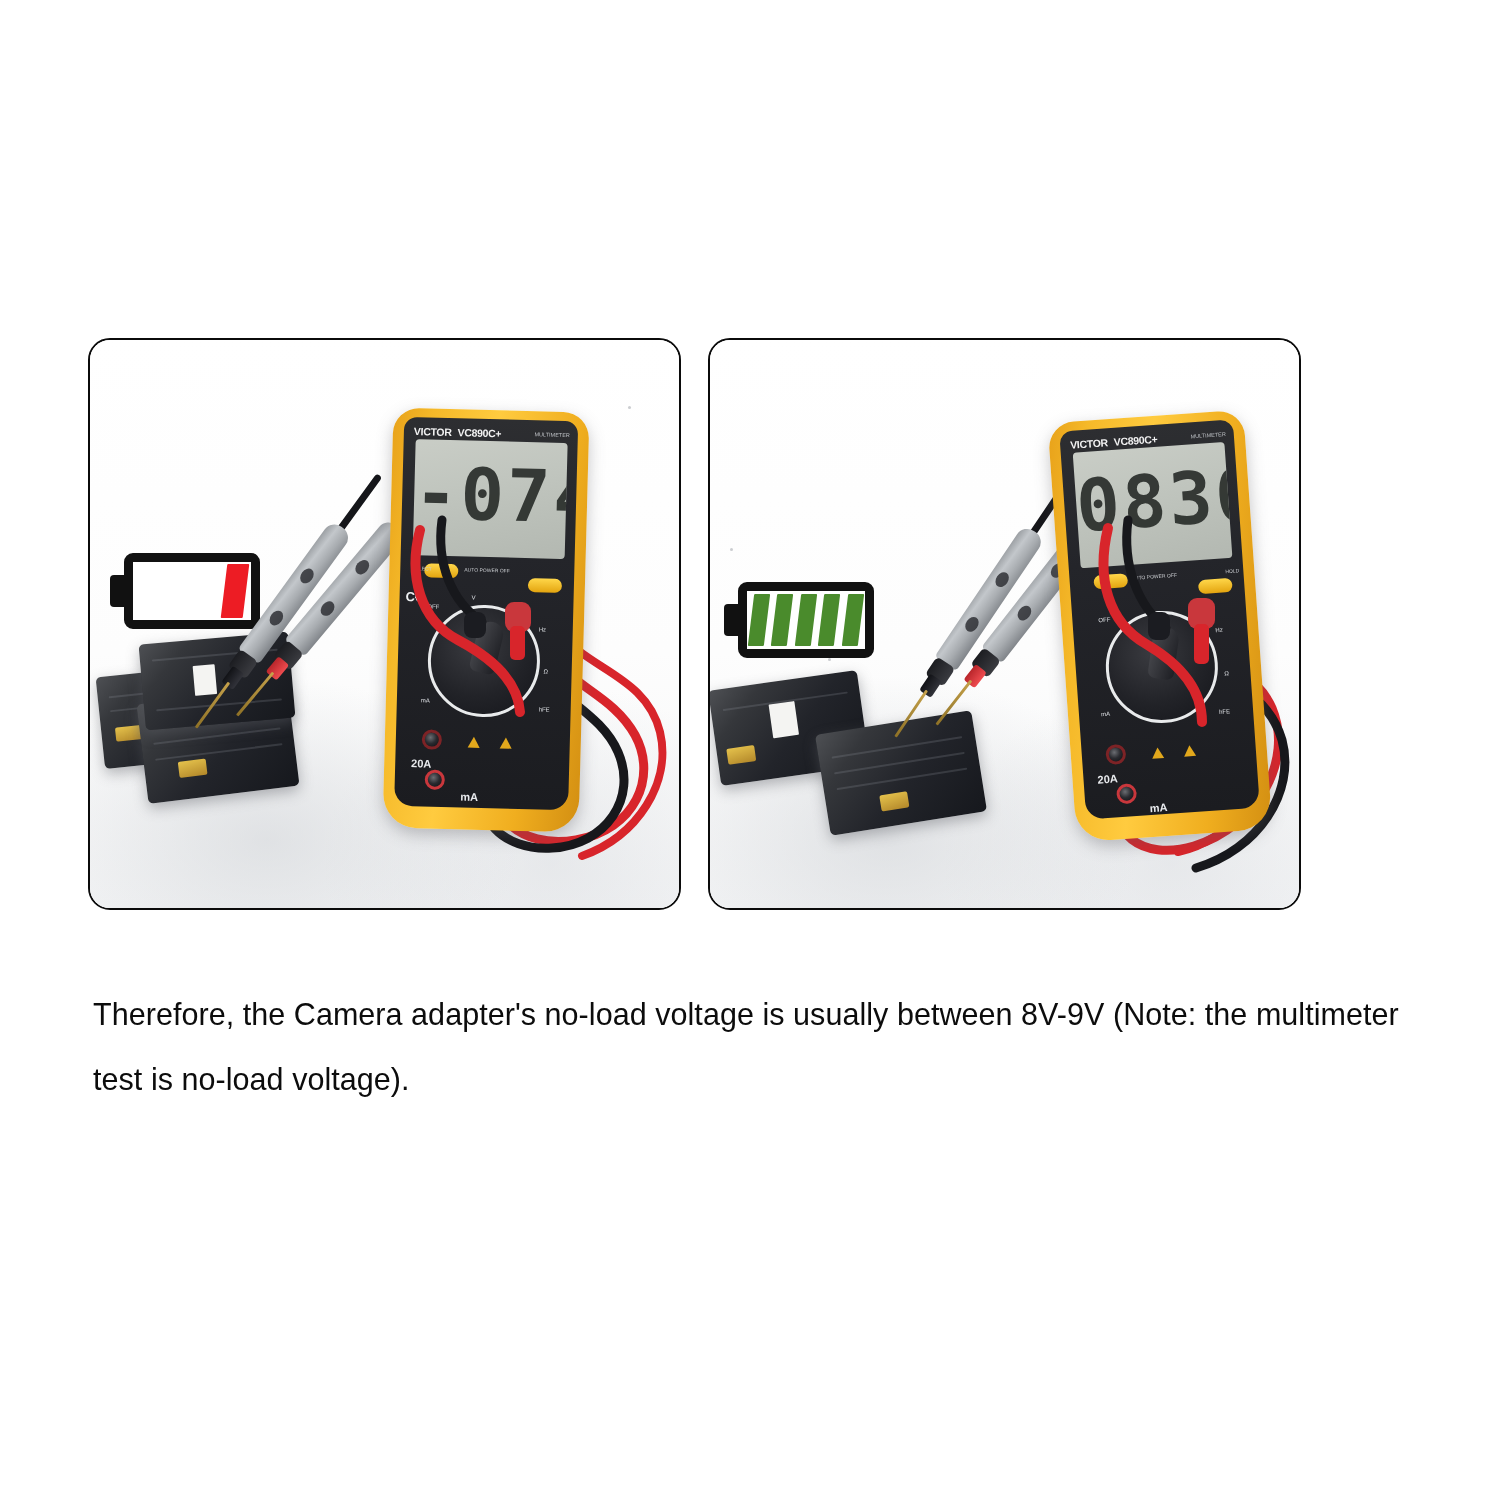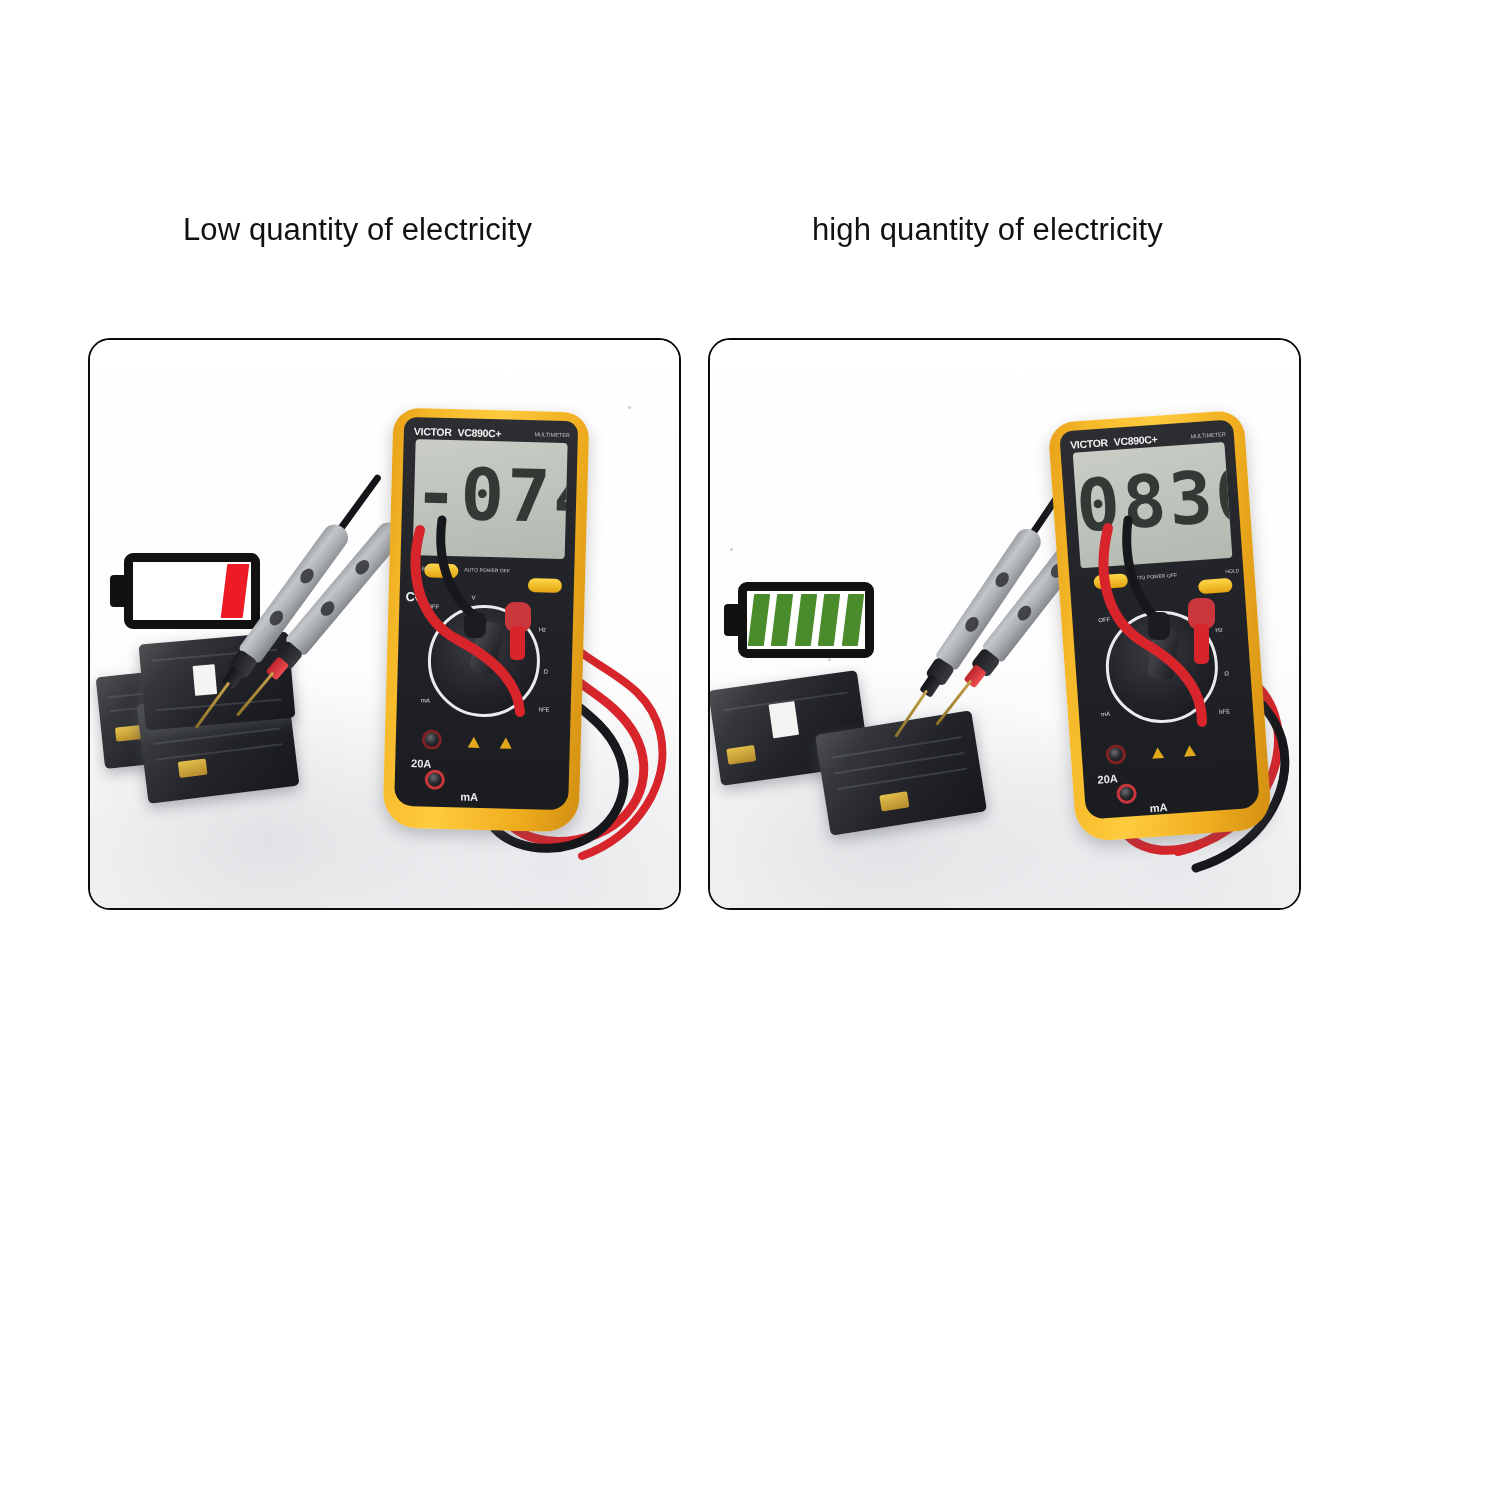--- a/index.html
+++ b/index.html
@@ -249,22 +249,20 @@
     font-size:30.5px;
     line-height:65px;
     color:#0c0c0c;
     letter-spacing:0.05px;
   }
 </style>
 </head>
 <body>
 
 <div class="headings">
-  <div class="heading left">Low quantity of electricity</div>
-  <div class="heading right">high quantity of electricity</div>
 </div>
 
 <div class="photo-row">
 
   <div class="photo-frame left">
     <div class="photo-inner">
       <div class="bg-wash"></div>
       <div class="speck" style="left:112px; top:250px;"></div>
       <div class="speck" style="left:538px; top:66px;"></div>
 
@@ -466,13 +464,14 @@
         <path d="M418,180 C412,226 428,266 456,288" stroke="#17181c" stroke-width="9" fill="none" stroke-linecap="round"></path>
         <rect x="478" y="258" width="27" height="31" rx="9" fill="#C9373C"></rect>
         <rect x="484" y="284" width="15" height="40" rx="5" fill="#D8252B"></rect>
         <rect x="438" y="272" width="22" height="28" rx="8" fill="#1b1c21"></rect>
       </svg>
     </div>
   </div>
 </div>
 
 <div class="bodytext">
+  <p>Therefore, the Camera adapter's no-load voltage is usually between 8V-9V (Note: the multimeter test is no-load voltage).</p>
 </div>
 
 </body></html>

